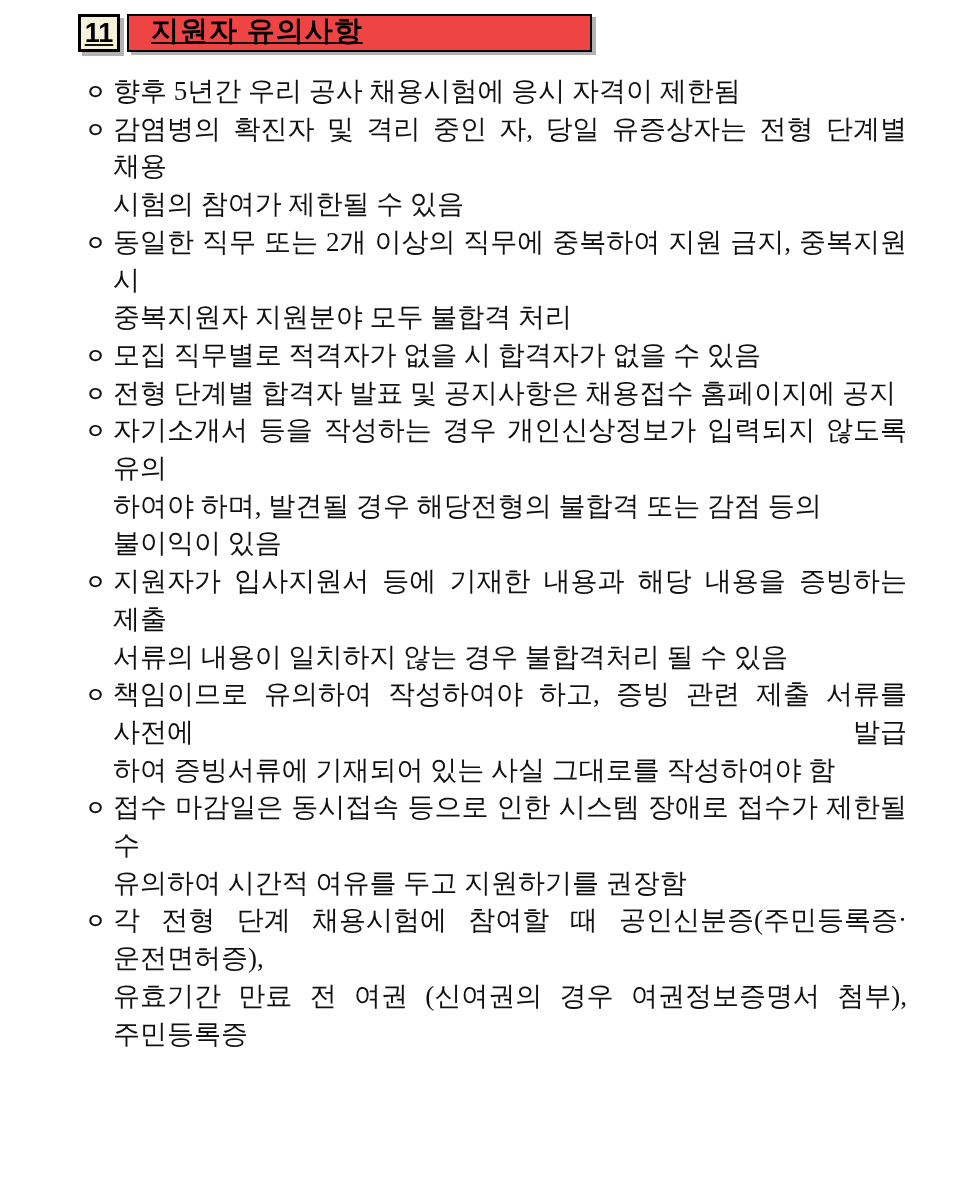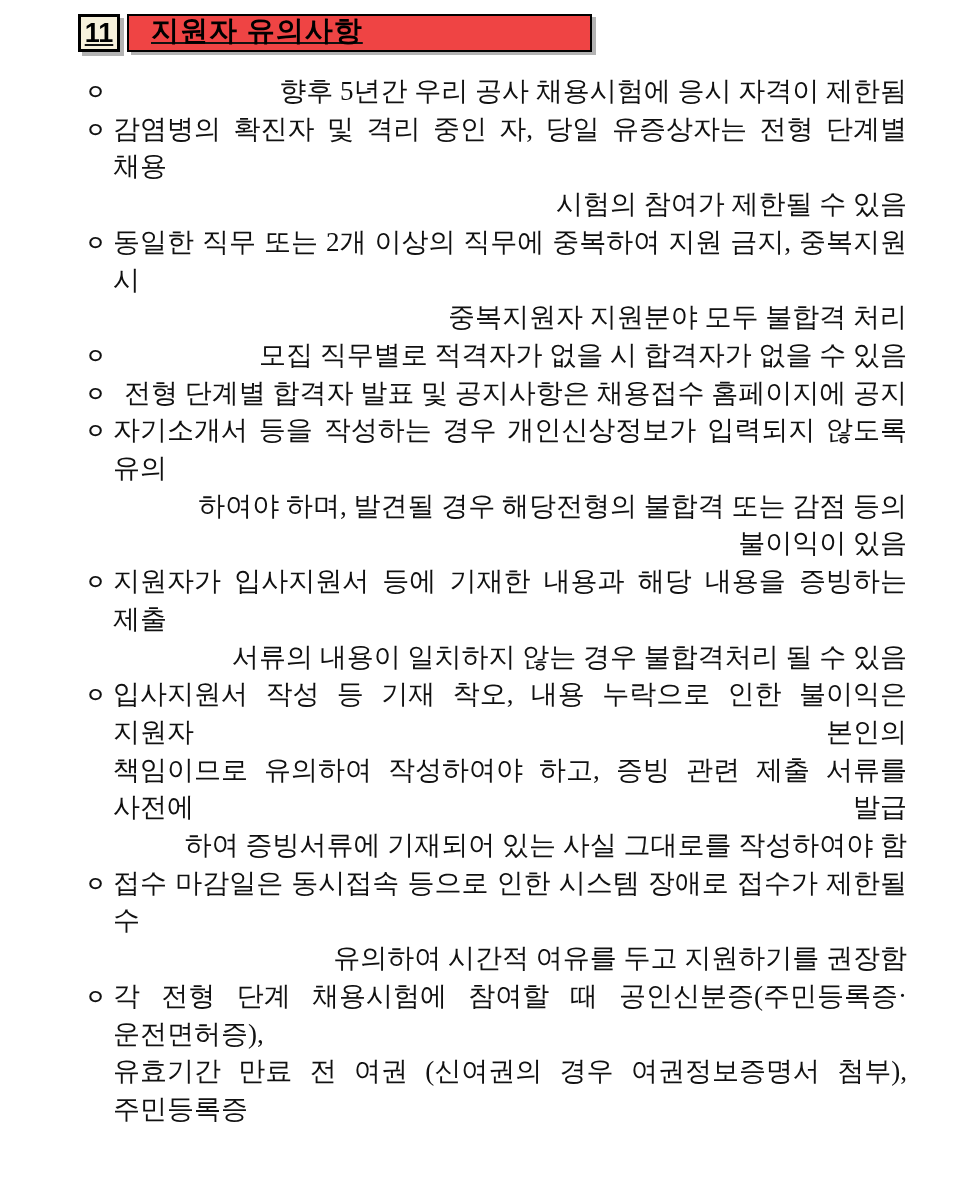--- a/index.html
+++ b/index.html
@@ -76,21 +76,21 @@
   }
   .notice-text {
     flex: 1 1 auto;
     min-width: 0;
   }
   .line {
     font-size: 27px;
     line-height: 37.7px;
     word-break: keep-all;
     white-space: normal;
-    text-align: right;
+    text-align: left;
   }
   .line.fill {
     text-align: justify;
     text-align-last: justify;
   }
 </style>
 </head>
 <body>
 
 <div class="page">
@@ -145,21 +145,20 @@
       <div class="notice">
         <span class="bullet">ㅇ</span>
         <div class="notice-text">
           <div class="line fill">지원자가 입사지원서 등에 기재한 내용과 해당 내용을 증빙하는 제출</div>
           <div class="line">서류의 내용이 일치하지 않는 경우 불합격처리 될 수 있음</div>
         </div>
       </div>
       <div class="notice">
         <span class="bullet">ㅇ</span>
         <div class="notice-text">
-          <div class="line fill">입사지원서 작성 등 기재 착오, 내용 누락으로 인한 불이익은 지원자 본인의</div>
           <div class="line fill">책임이므로 유의하여 작성하여야 하고, 증빙 관련 제출 서류를 사전에 발급</div>
           <div class="line">하여 증빙서류에 기재되어 있는 사실 그대로를 작성하여야 함</div>
         </div>
       </div>
       <div class="notice">
         <span class="bullet">ㅇ</span>
         <div class="notice-text">
           <div class="line fill">접수 마감일은 동시접속 등으로 인한 시스템 장애로 접수가 제한될 수</div>
           <div class="line">유의하여 시간적 여유를 두고 지원하기를 권장함</div>
         </div>

